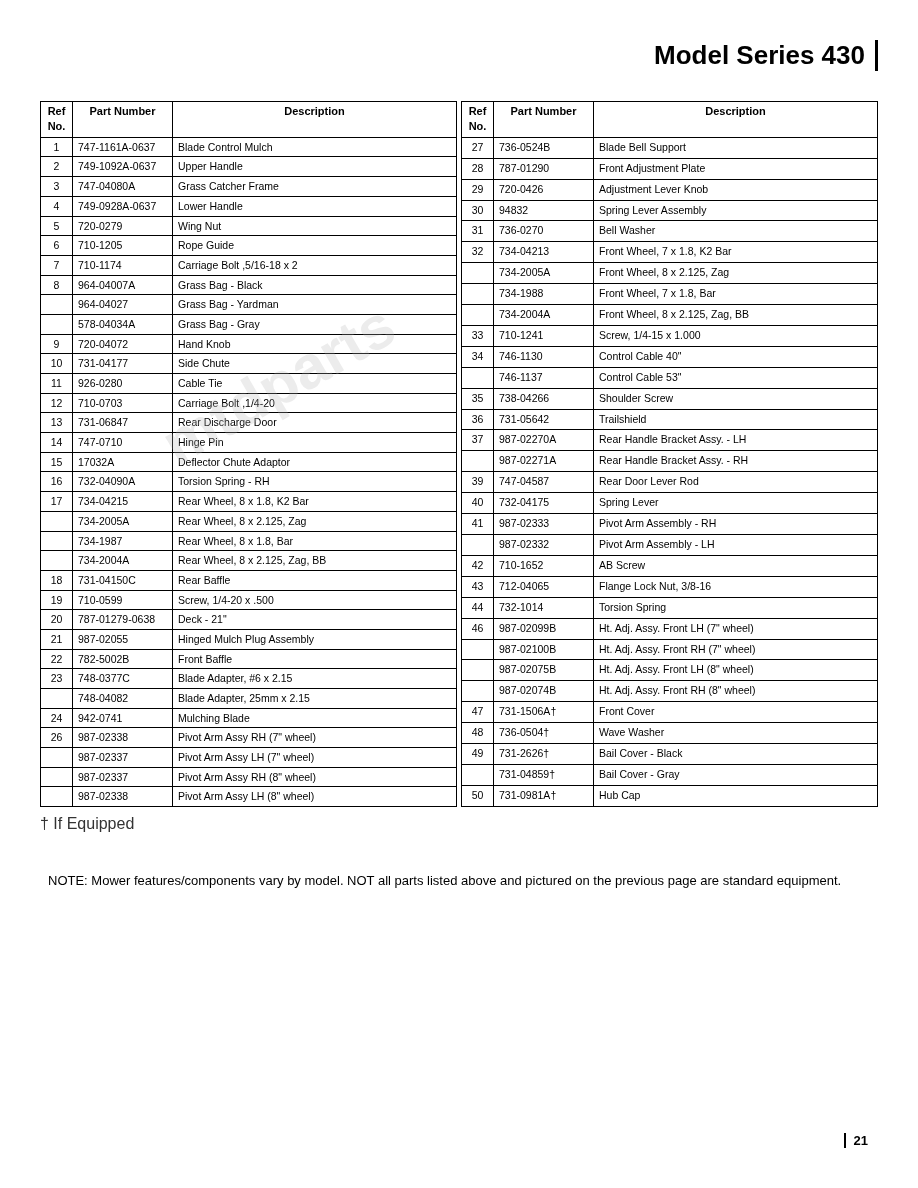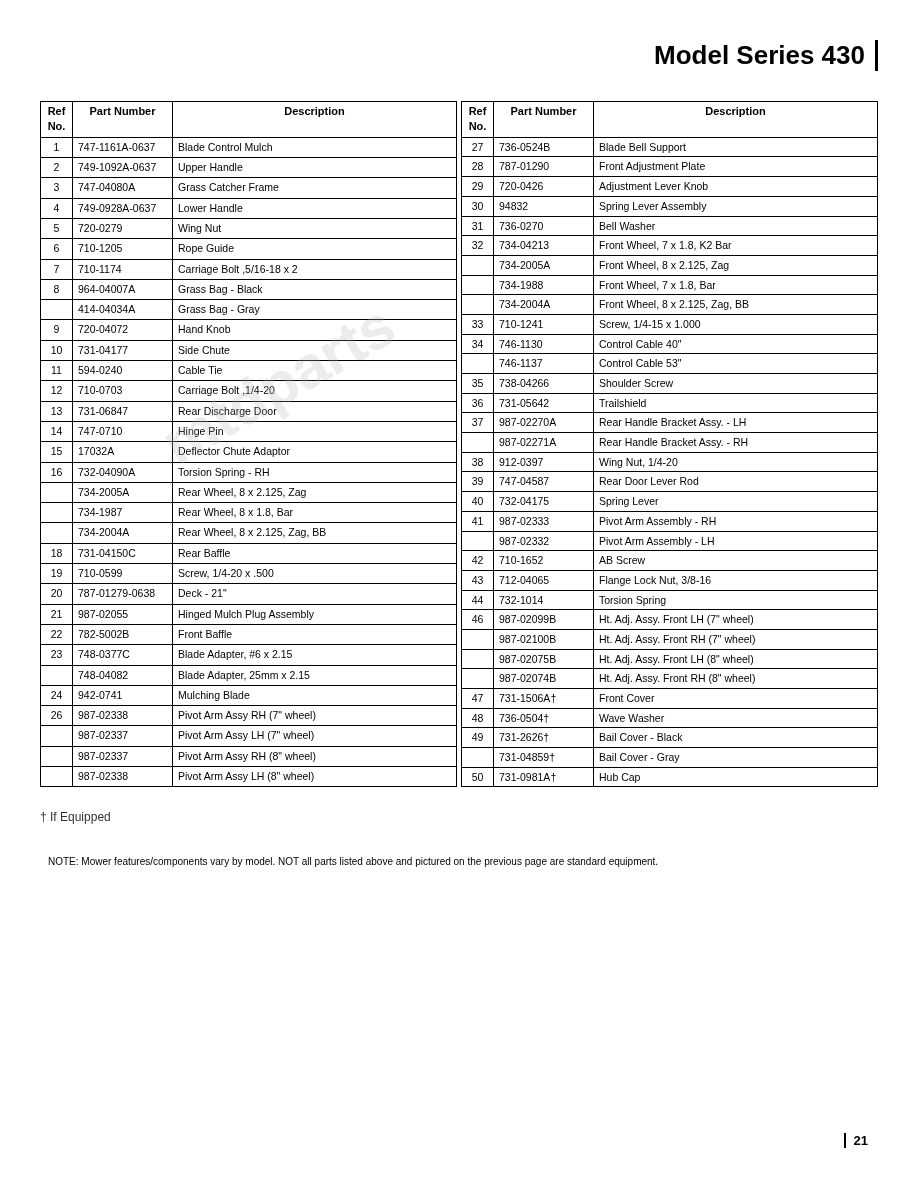--- a/index.html
+++ b/index.html
@@ -53,27 +53,27 @@
     .parts-table td:first-child {
       text-align: center;
       white-space: nowrap;
       width: 32px;
     }
     .parts-table td:nth-child(2) {
       white-space: nowrap;
       width: 100px;
     }
     .footnote {
-      font-size: 12px;
-      margin-top: 23px;
+      font-size: 16px;
+      margin-top: 8px;
       color: #333;
     }
     .note-section {
-      margin-top: 32px;
-      font-size: 10px;
+      margin-top: 40px;
+      font-size: 13px;
       color: #000;
       padding-left: 8px;
     }
     .page-number {
       position: absolute;
       bottom: 40px;
       right: 50px;
       font-size: 13px;
       font-weight: bold;
       border-left: 2px solid #000;
@@ -146,36 +146,41 @@
     <td>710-1174</td>
     <td>Carriage Bolt ,5/16-18 x 2</td>
   </tr>
           <tr>
     <td>8</td>
     <td>964-04007A</td>
     <td>Grass Bag - Black</td>
   </tr>
           <tr>
     <td></td>
-    <td>414-04034A</td>
+    <td>964-04027</td>
+    <td>Grass Bag - Yardman</td>
+  </tr>
+          <tr>
+    <td></td>
+    <td>578-04034A</td>
     <td>Grass Bag - Gray</td>
   </tr>
           <tr>
     <td>9</td>
     <td>720-04072</td>
     <td>Hand Knob</td>
   </tr>
           <tr>
     <td>10</td>
     <td>731-04177</td>
     <td>Side Chute</td>
   </tr>
           <tr>
     <td>11</td>
-    <td>594-0240</td>
+    <td>926-0280</td>
     <td>Cable Tie</td>
   </tr>
           <tr>
     <td>12</td>
     <td>710-0703</td>
     <td>Carriage Bolt ,1/4-20</td>
   </tr>
           <tr>
     <td>13</td>
     <td>731-06847</td>
@@ -188,20 +193,25 @@
   </tr>
           <tr>
     <td>15</td>
     <td>17032A</td>
     <td>Deflector Chute Adaptor</td>
   </tr>
           <tr>
     <td>16</td>
     <td>732-04090A</td>
     <td>Torsion Spring - RH</td>
+  </tr>
+          <tr>
+    <td>17</td>
+    <td>734-04215</td>
+    <td>Rear Wheel, 8 x 1.8, K2 Bar</td>
   </tr>
           <tr>
     <td></td>
     <td>734-2005A</td>
     <td>Rear Wheel, 8 x 2.125, Zag</td>
   </tr>
           <tr>
     <td></td>
     <td>734-1987</td>
     <td>Rear Wheel, 8 x 1.8, Bar</td>
@@ -357,25 +367,20 @@
     <td>37</td>
     <td>987-02270A</td>
     <td>Rear Handle Bracket Assy. - LH</td>
   </tr>
           <tr>
     <td></td>
     <td>987-02271A</td>
     <td>Rear Handle Bracket Assy. - RH</td>
   </tr>
           <tr>
-    <td>38</td>
-    <td>912-0397</td>
-    <td>Wing Nut, 1/4-20</td>
-  </tr>
-          <tr>
     <td>39</td>
     <td>747-04587</td>
     <td>Rear Door Lever Rod</td>
   </tr>
           <tr>
     <td>40</td>
     <td>732-04175</td>
     <td>Spring Lever</td>
   </tr>
           <tr>

